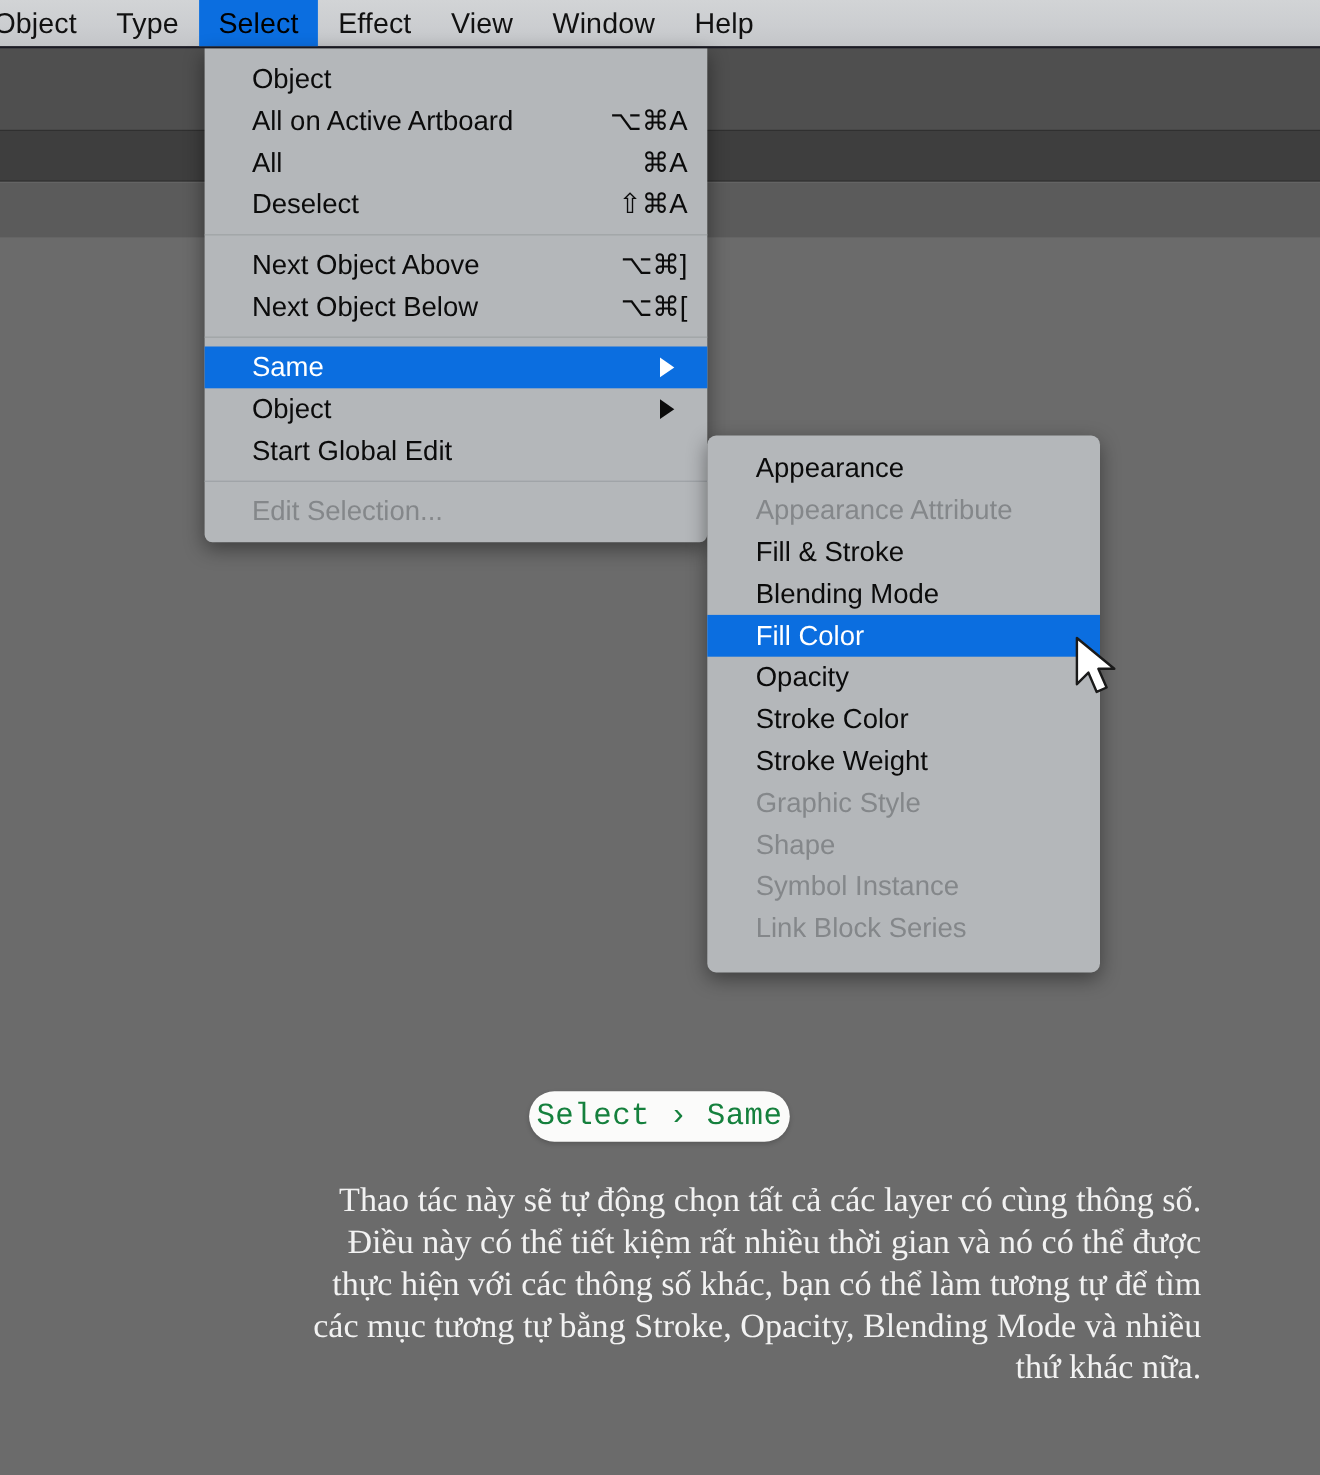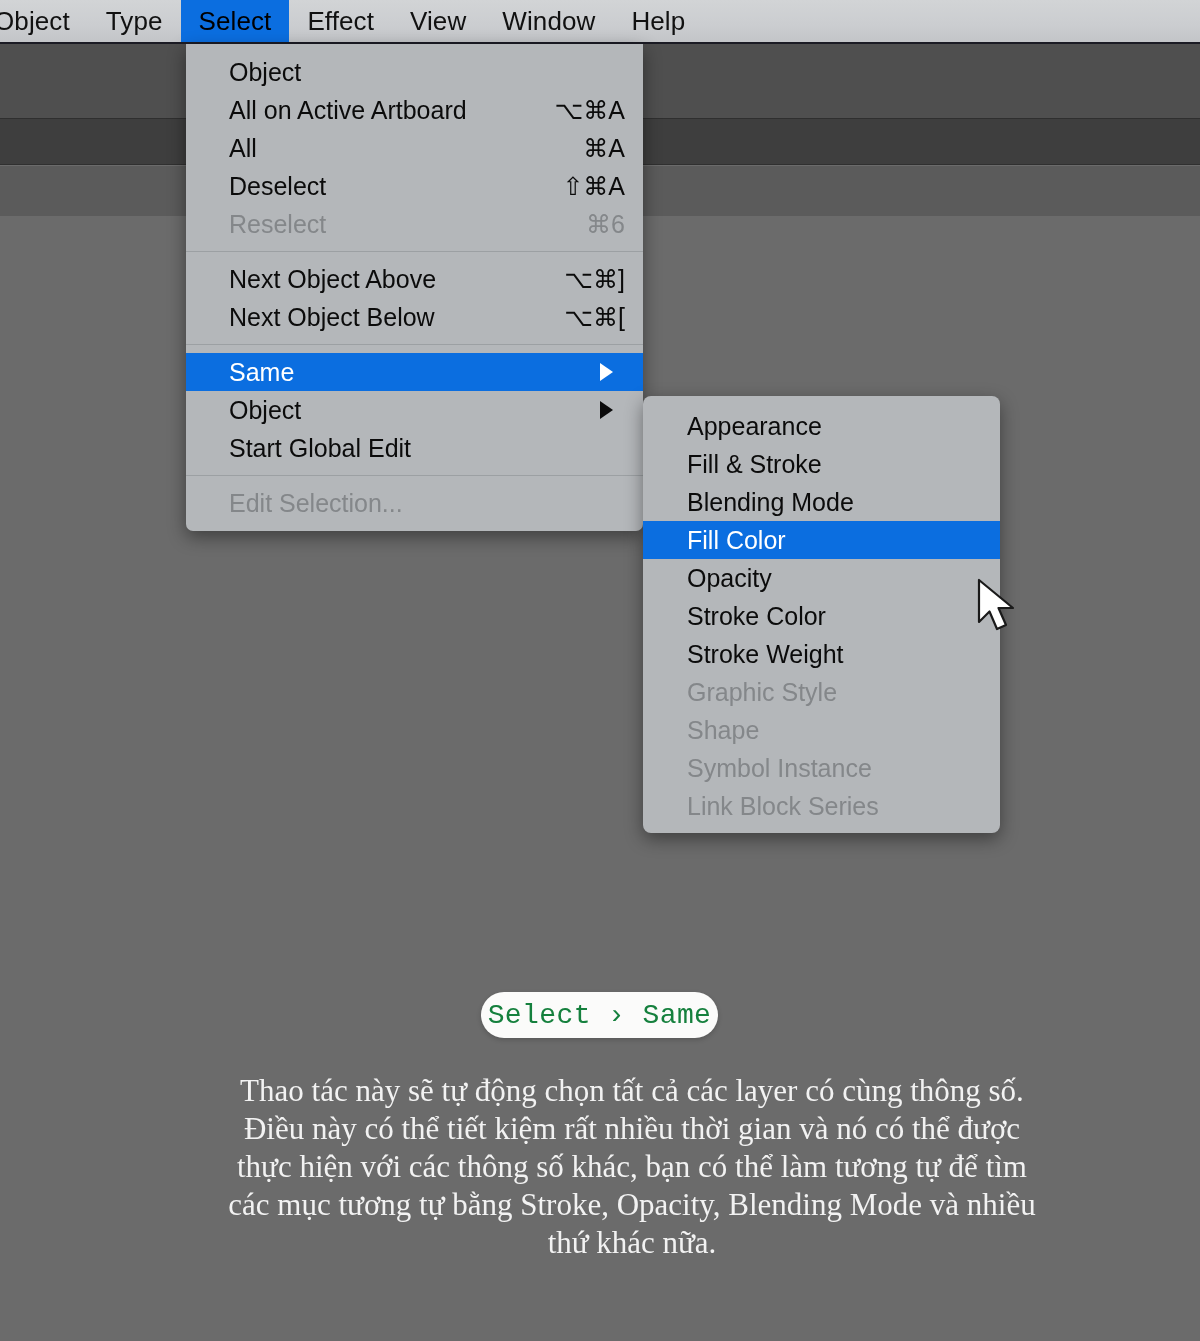--- a/index.html
+++ b/index.html
@@ -96,21 +96,21 @@
     border-top-left-radius: 0;
     border-top-right-radius: 0;
     padding-top: 9px;
     padding-bottom: 9px;
   }
   #same-submenu {
     left: 643px;
     top: 396px;
     width: 357px;
     padding-top: 11px;
-    padding-bottom: 8px;
+    padding-bottom: 21px;
     border-radius: 8px;
   }
 
   .menu-row {
     position: relative;
     height: 38px;
     display: flex;
     align-items: center;
     padding: 0 16px 0 43px;
     font-size: 25px;
@@ -181,21 +181,21 @@
   
   #caption {
     position: absolute;
     left: 172px;
     top: 1072px;
     width: 920px;
     font-family: "Liberation Serif", serif;
     font-size: 31px;
     line-height: 38px;
     color: #f2f2f2;
-    text-align: center;
+    text-align: right;
     z-index: 20;
   }
   #caption .cap-line { display: block; white-space: nowrap; }
 </style>
 </head>
 <body>
 
 <div id="app-bg">
   <div class="band-a"></div>
   <div class="band-b"></div>
@@ -236,24 +236,20 @@
       <span class="shortcut">⌥⌘A</span>
     </div>
     <div class="menu-row">
       <span class="label">All</span>
       <span class="shortcut">⌘A</span>
     </div>
     <div class="menu-row">
       <span class="label">Deselect</span>
       <span class="shortcut">⇧⌘A</span>
     </div>
-    <div class="menu-row disabled">
-      <span class="label">Reselect</span>
-      <span class="shortcut">⌘6</span>
-    </div>
     <div class="menu-sep"></div>
     <div class="menu-row">
       <span class="label">Next Object Above</span>
       <span class="shortcut">⌥⌘]</span>
     </div>
     <div class="menu-row">
       <span class="label">Next Object Below</span>
       <span class="shortcut">⌥⌘[</span>
     </div>
     <div class="menu-sep"></div>
@@ -270,20 +266,23 @@
     </div>
     <div class="menu-sep"></div>
     <div class="menu-row disabled">
       <span class="label">Edit Selection...</span>
     </div>
   </div>
 
 <div id="same-submenu" class="menu-panel">
     <div class="menu-row">
       <span class="label">Appearance</span>
+    </div>
+    <div class="menu-row disabled">
+      <span class="label">Appearance Attribute</span>
     </div>
     <div class="menu-row">
       <span class="label">Fill &amp; Stroke</span>
     </div>
     <div class="menu-row">
       <span class="label">Blending Mode</span>
     </div>
     <div class="menu-row selected">
       <span class="label">Fill Color</span>
     </div>

